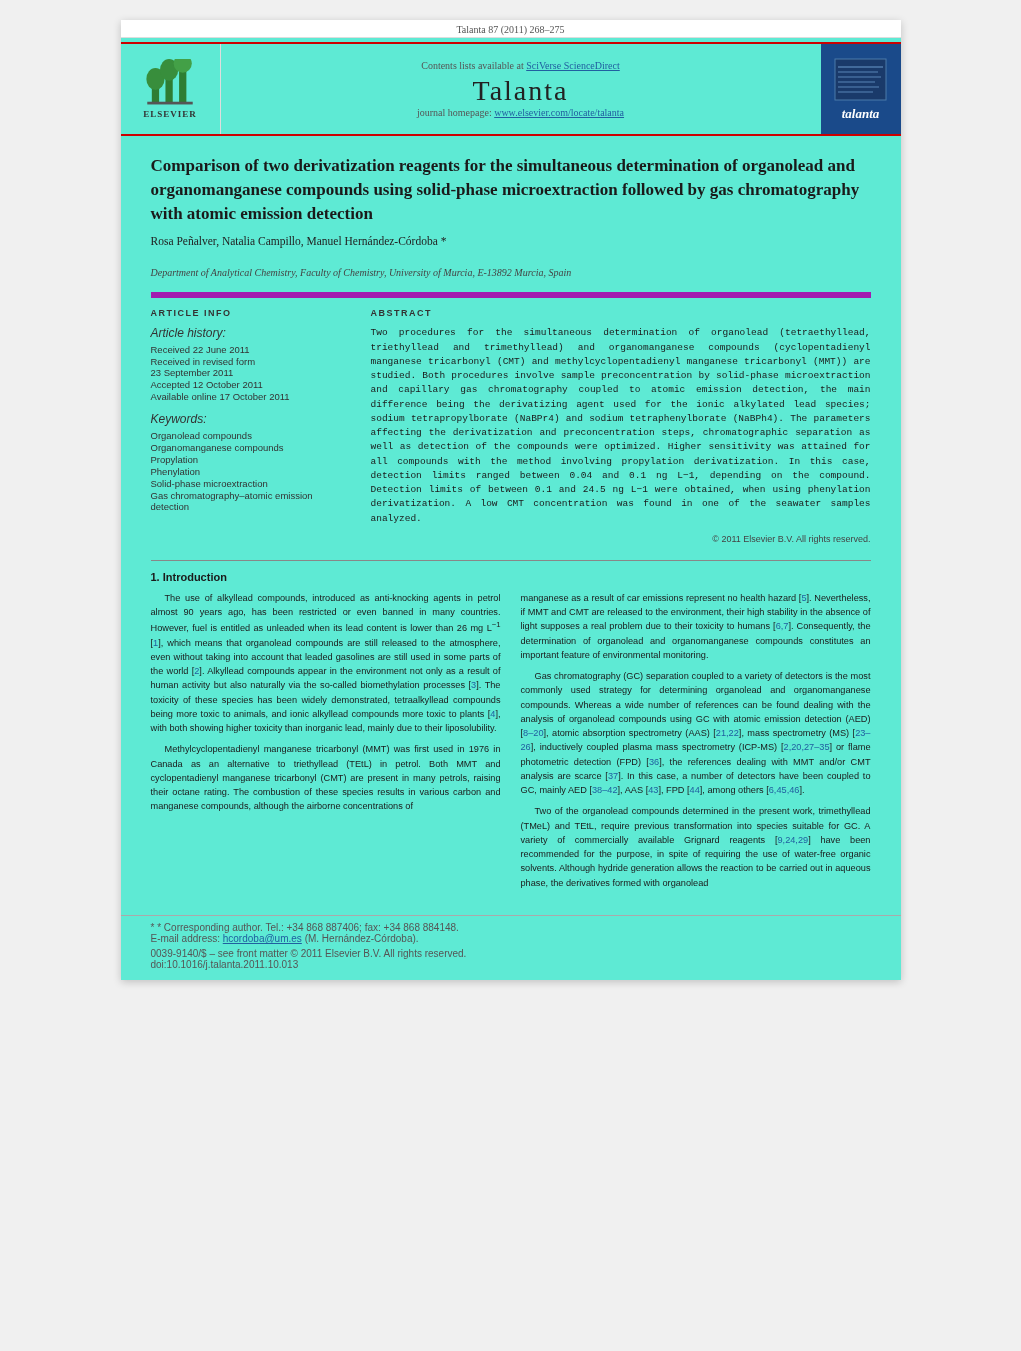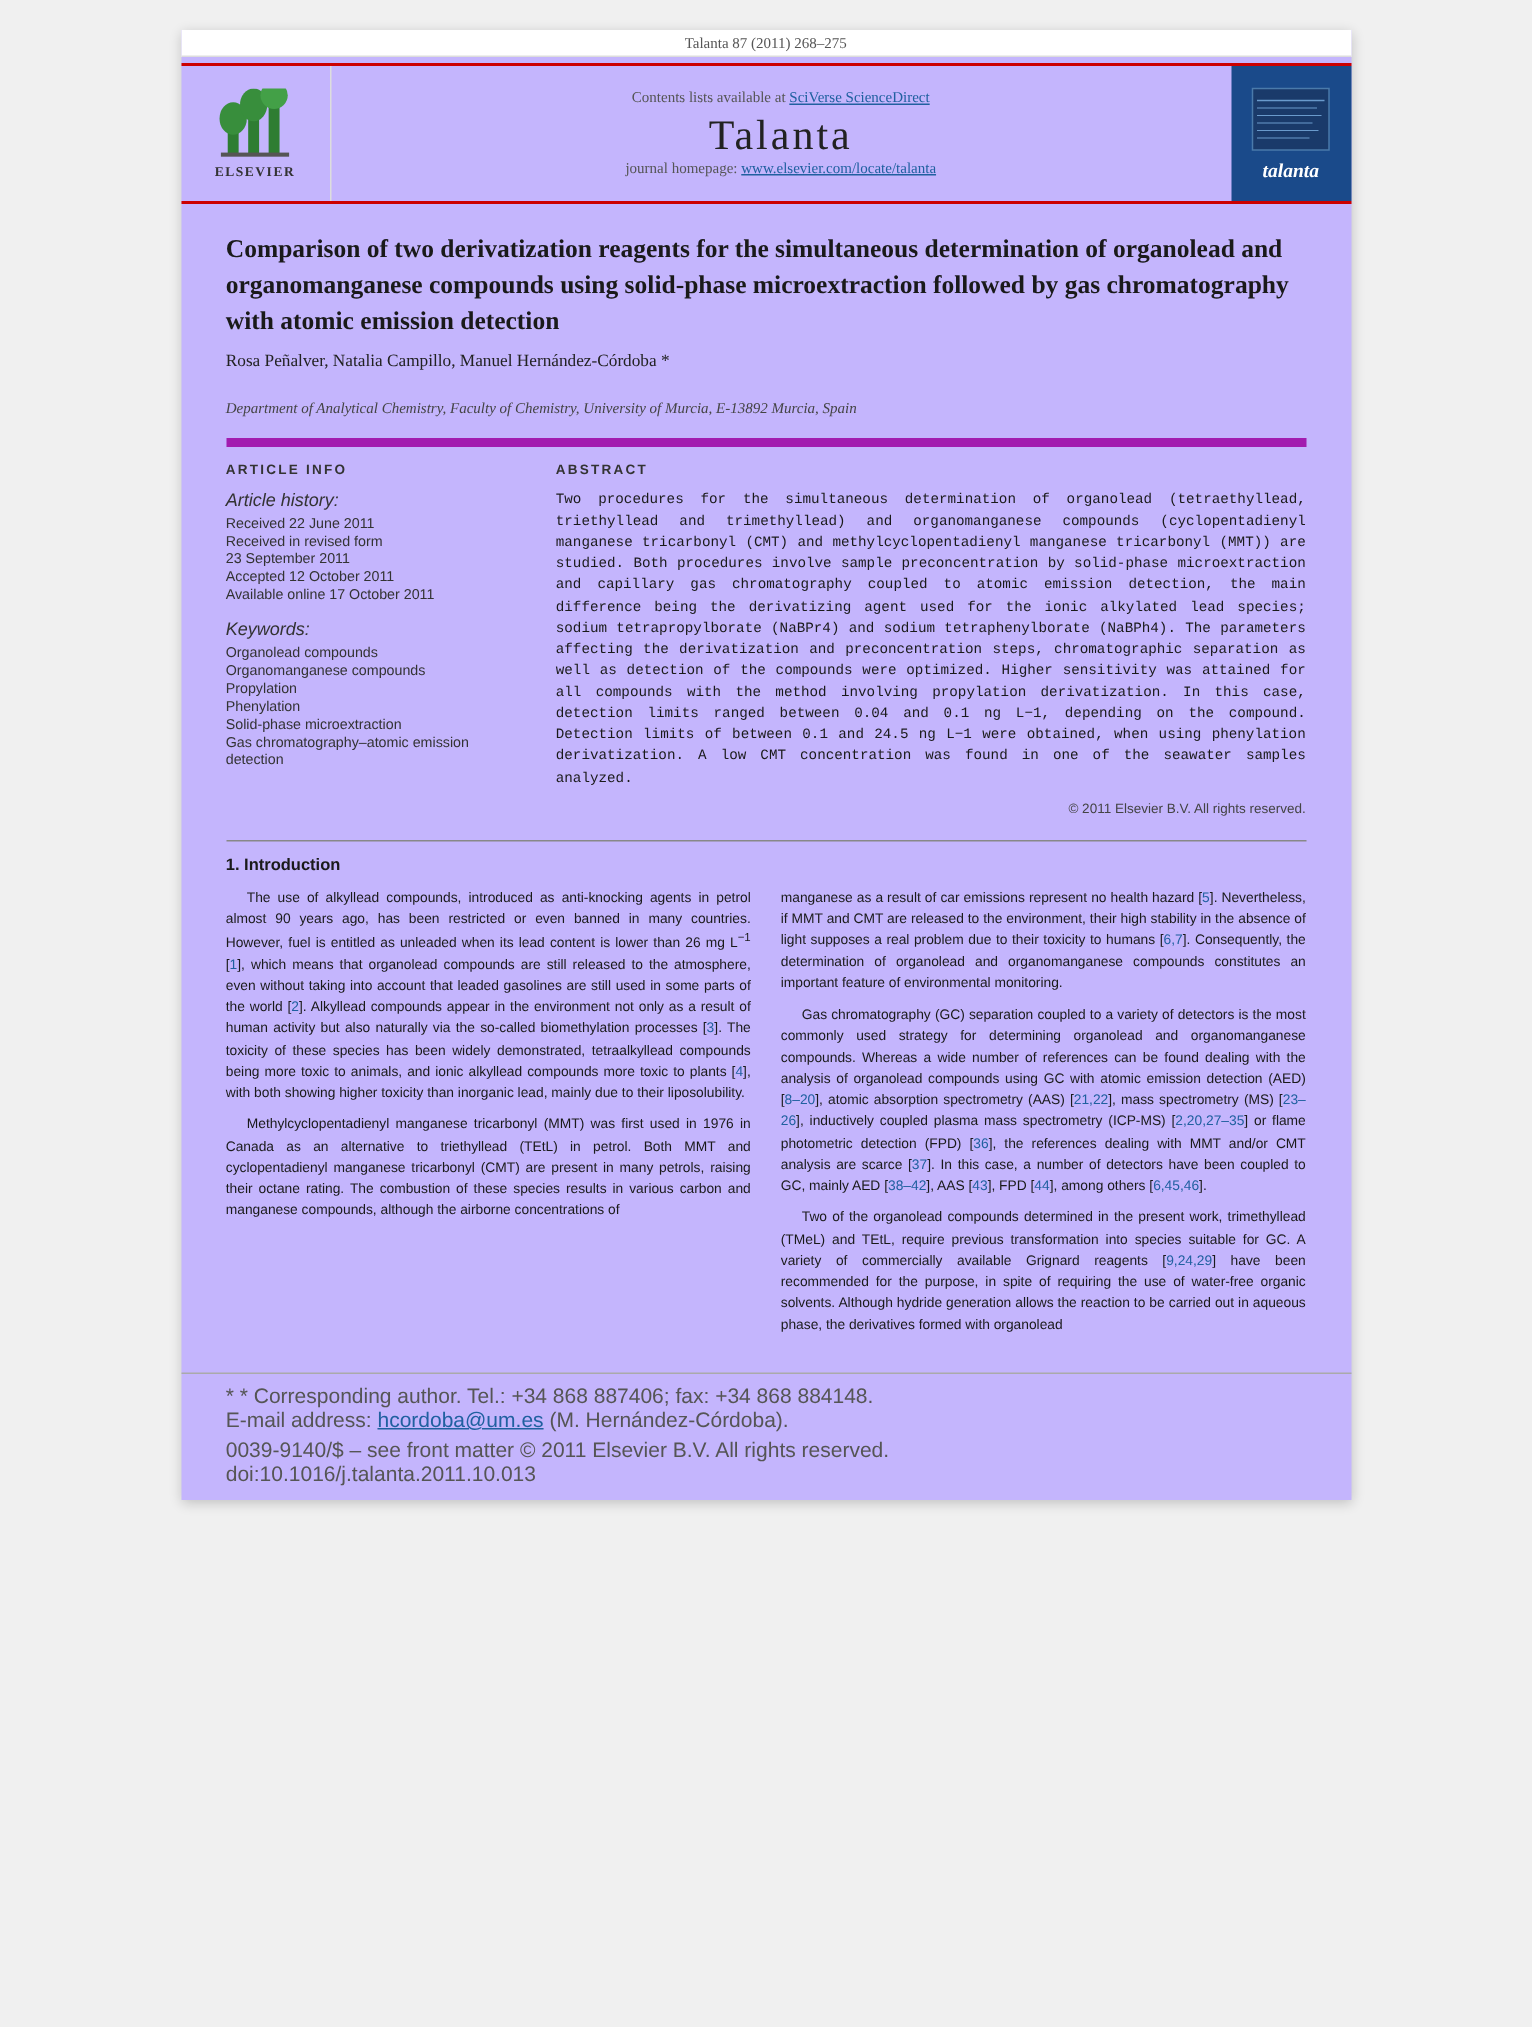--- a/index.html
+++ b/index.html
@@ -6,21 +6,21 @@
     body {
       background: #f0f0f0;
       font-family: 'Times New Roman', Times, serif;
       display: flex;
       justify-content: center;
       align-items: flex-start;
       min-height: 100vh;
     }
     .page {
       width: 780px;
-      background: #c4b5fd;
+      background: #5eead4;
       margin: 20px auto;
       padding: 0;
       box-shadow: 0 2px 8px rgba(0,0,0,0.2);
     }
     
     .top-bar {
       background: #fff;
       text-align: center;
       padding: 4px 0 2px 0;
       font-size: 10px;
@@ -202,21 +202,21 @@
     }
     .body-col p.indent {
       text-indent: 14px;
     }
     .ref-link { color: #2060a0; }
 
     
     .page-footer {
       border-top: 1px solid #aaa;
       padding: 6px 30px 10px 30px;
-      font-size: 14px;
+      font-size: 10px;
       color: #555;
       font-family: Arial, sans-serif;
     }
 
     
     .right-logo-box {
       position: relative;
       background: #1a4a8a;
       width: 80px;
       min-height: 80px;

